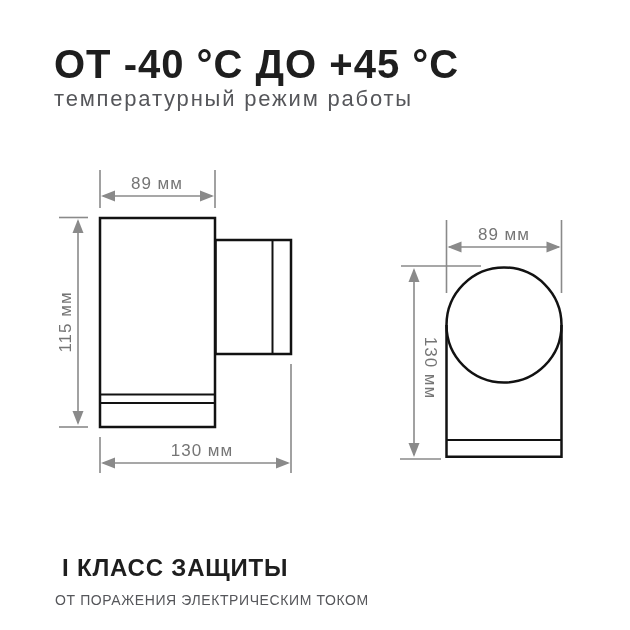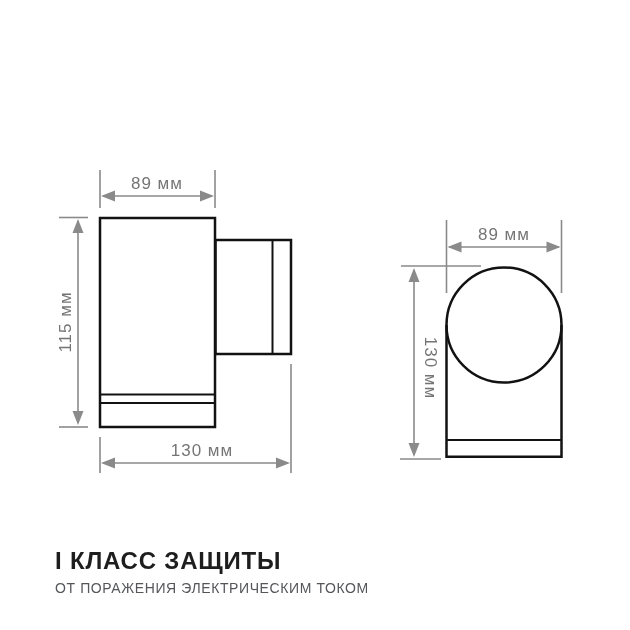--- a/index.html
+++ b/index.html
@@ -35,21 +35,21 @@
     color: #55565a;
     white-space: nowrap;
   }
   
   .footer {
     position: absolute;
     left: 55px;
     top: 547px;
   }
   .footer h2 {
-    margin: 0;
+    margin: 7px;
     font-size: 24px;
     line-height: 28px;
     font-weight: 700;
     letter-spacing: 0.8px;
     color: #1e1e1e;
     white-space: nowrap;
   }
   .footer p {
     margin: 2px 0 0 0;
     font-size: 14px;
@@ -89,20 +89,24 @@
     font-family: "Liberation Sans", sans-serif;
     font-size: 17px;
     letter-spacing: 1px;
   }
 </style>
 </head>
 <body>
 
 <div class="page">
 
+  <div class="header">
+    <h1>ОТ -40 °C ДО +45 °C</h1>
+    <p>температурный режим работы</p>
+  </div>
 
   <svg class="diagram" width="630" height="630" viewBox="0 0 630 630" xmlns="http://www.w3.org/2000/svg">
 
     <g>
 
       <rect class="outline" x="100" y="218" width="115" height="209"></rect>
 
       <line class="outline-thin" x1="100" y1="394.5" x2="215" y2="394.5"></line>
       <line class="outline-thin" x1="100" y1="403" x2="215" y2="403"></line>
 

